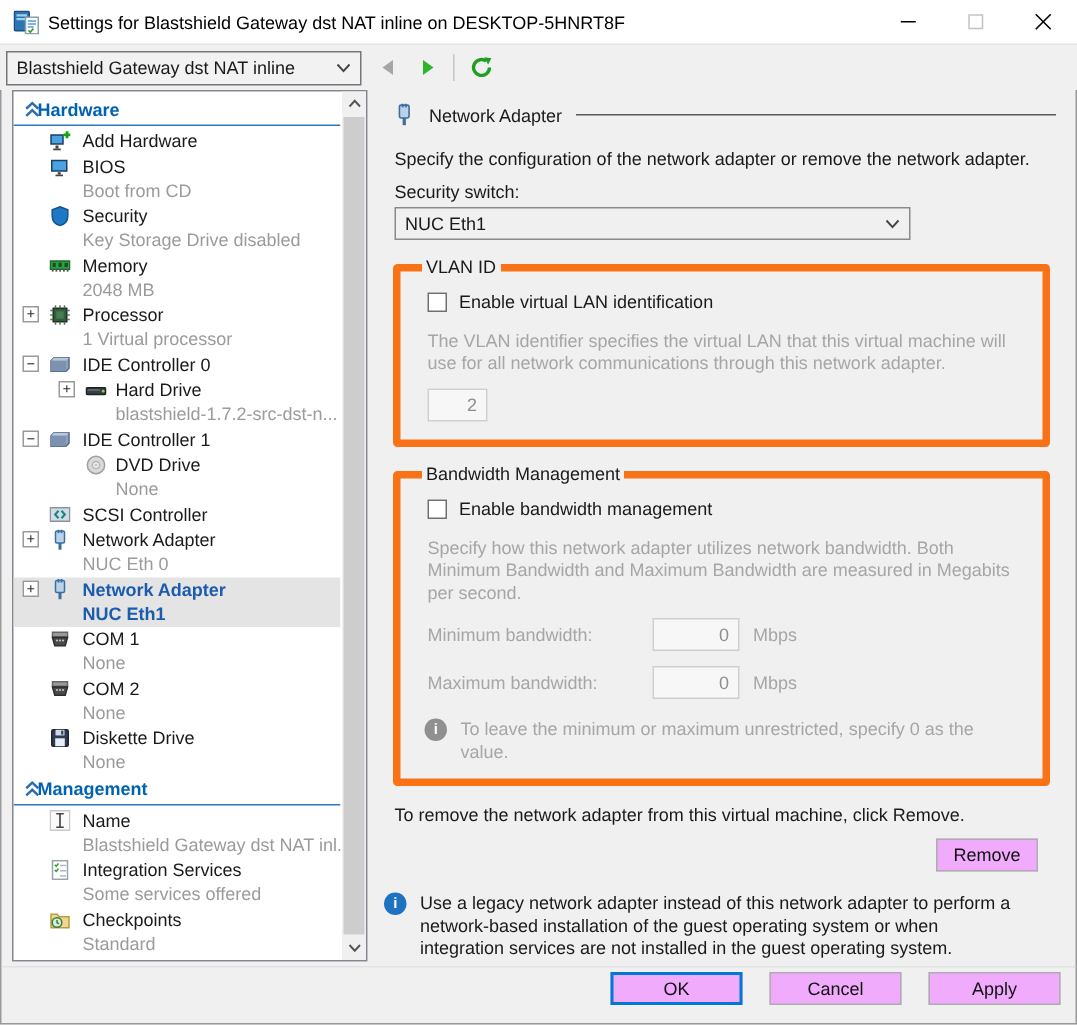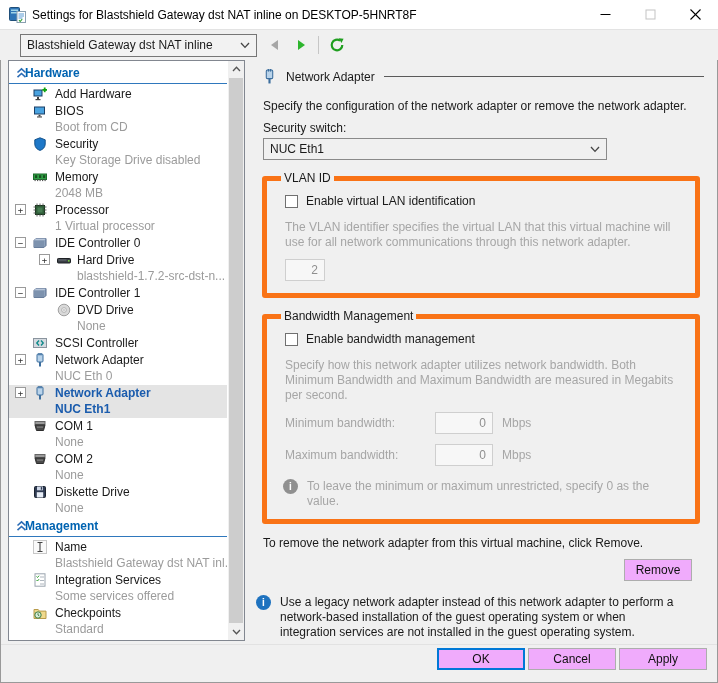--- a/index.html
+++ b/index.html
@@ -14,21 +14,21 @@
   }
 
   
   .titlebar { height:30px; background:#fff; display:flex; align-items:center; padding-left:9px; border-bottom:1px solid #e3e3e3; }
   .title-icon { width:17px; height:16px; margin-right:6px; flex:0 0 auto; }
   .title-text { flex:1; font-size:12px; color:#000; white-space:nowrap; overflow:hidden; }
   .win-controls { display:flex; height:100%; }
   .win-btn { width:45px; height:100%; display:flex; align-items:center; justify-content:center; }
 
   
-  .toolbar { height:30px; display:flex; align-items:center; padding:0 20px; background:#f0f0f0; }
+  .toolbar { height:30px; display:flex; align-items:center; padding:0 4px; background:#f0f0f0; }
   .combo { width:237px; height:23px; background:#f2f2f2; border:1px solid #767676; display:flex; align-items:center; padding:0 6px; }
   .combo-text { flex:1; white-space:nowrap; overflow:hidden; }
   .combo-arrow { width:10px; height:7px; flex:0 0 auto; }
   .nav-btn { width:22px; height:22px; display:flex; align-items:center; justify-content:center; margin-left:6px; }
   .toolbar-sep { width:1px; height:18px; background:#c6c6c6; margin:0 5px; }
 
   
   .sidebar { position:absolute; left:8px; top:60px; width:237px; height:581px; background:#fff;
              border:1px solid #828790; }
   .sb-content { position:absolute; top:0; left:0; right:17px; bottom:0; overflow:hidden; padding-top:3px; }
@@ -86,21 +86,21 @@
   .remove-text { margin:12px 0 0 11px; }
   .remove-wrap { width:440px; display:flex; justify-content:flex-end; margin-top:9px; }
   .std-btn { height:22px; background:#f0abfc; border:1px solid #adadad; font-family:"Liberation Sans",sans-serif;
              font-size:12px; color:#111; }
   .remove-btn { width:68px; }
   .legacy-row { display:flex; align-items:flex-start; margin:14px 0 0 4px; width:440px; }
   .legacy-row .note-text { color:#1a1a1a; line-height:15px; width:400px; }
 
   
   .footer-sep { position:absolute; left:1px; right:1px; top:644px; height:1px; background:#e2e2e2; }
-  .footer { position:absolute; right:11px; bottom:13px; display:flex; gap:3px;padding-left:43px; }
+  .footer { position:absolute; right:11px; bottom:13px; display:flex; gap:18px;padding-left:43px; }
   .footer .std-btn { width:88px; }
   .ok-btn { border:2px solid #0078d7; }
 </style>
 </head>
 <body>
 
 <div class="titlebar">
   <span class="title-icon">
     <svg width="17" height="16" viewBox="0 0 17 16">
       <rect x="0.5" y="0.5" width="10" height="13" rx="1" fill="#2e75b6" stroke="#1f4e79"></rect>

